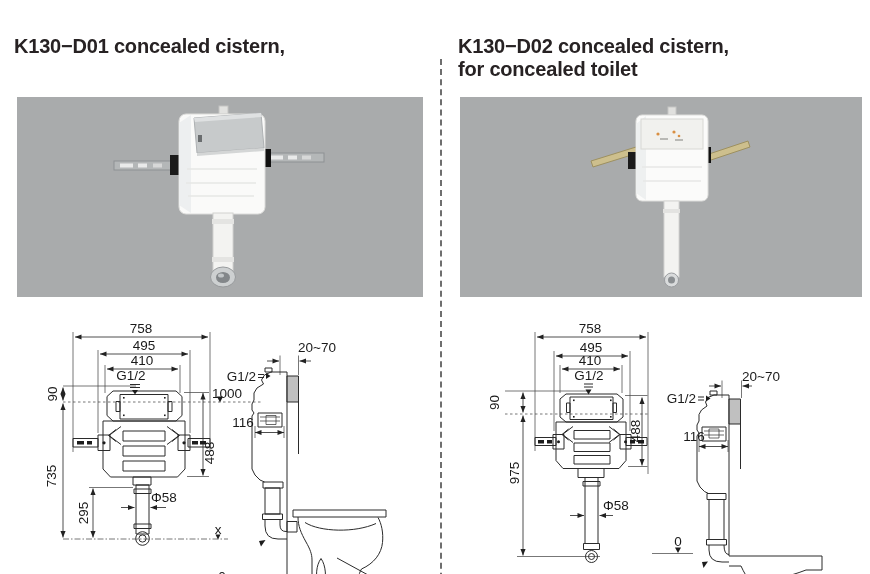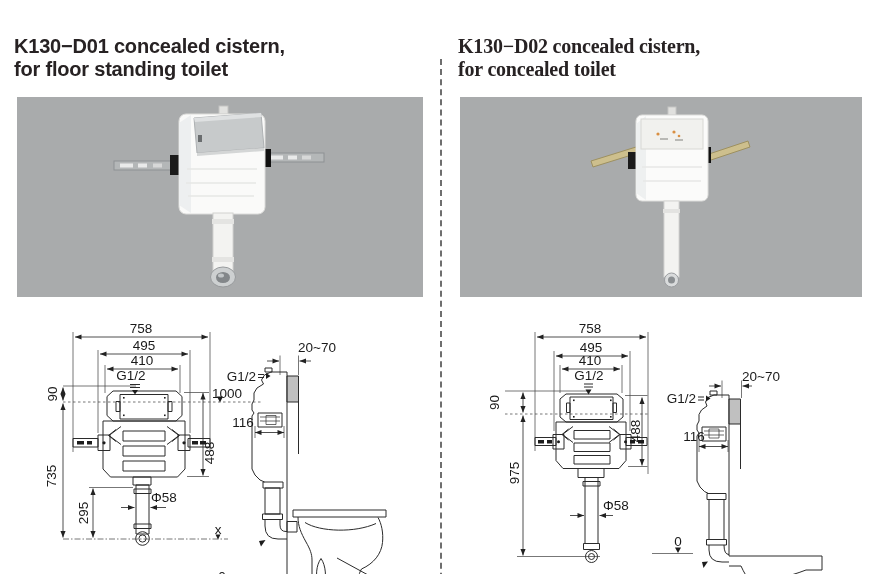--- a/index.html
+++ b/index.html
@@ -1,39 +1,38 @@
 <!DOCTYPE html>
 <html><head>
 <meta charset="utf-8">
 <style>
   html,body{margin:0;padding:0;background:#ffffff;}
   .page{position:relative;width:870px;height:574px;background:#fff;overflow:hidden;
         font-family:"Liberation Sans",sans-serif;margin-top:29px;}
   .title{position:absolute;font-size:20px;line-height:23px;font-weight:bold;
          color:#272223;letter-spacing:-0.2px;white-space:nowrap;}
   .title-left{left:14px;top:6px;}
-  .title-right{left:458px;top:6px;font-family:Liberation Serif, serif;}
+  .title-right{left:458px;top:6px;}
   .photo{position:absolute;top:68px;height:200px;background:#a9abac;}
   .photo-left{left:17px;width:406px;}
   .photo-right{left:460px;width:402px;}
   .divider{position:absolute;left:440px;top:30px;height:540px;width:0;
            border-left:2px dashed #6e6e6e;}
   svg{display:block;}
   .diagram{position:absolute;top:282px;left:0;}
   .diagram-right{left:435px;}
   text{font-family:"Liberation Sans",sans-serif;font-size:13.5px;fill:#1a1a1a;}
 </style>
 </head>
 <body>
 
 <div class="page">
 
   <div class="title title-left">
     <div>K130−D01 concealed cistern,</div>
-    <div>for floor standing toilet</div>
   </div>
   <div class="title title-right">
     <div>K130−D02 concealed cistern,</div>
     <div>for concealed toilet</div>
   </div>
 
   <div class="divider"></div>
 
   <div class="photo photo-left">
     <svg width="406" height="200" viewBox="0 0 406 200">

